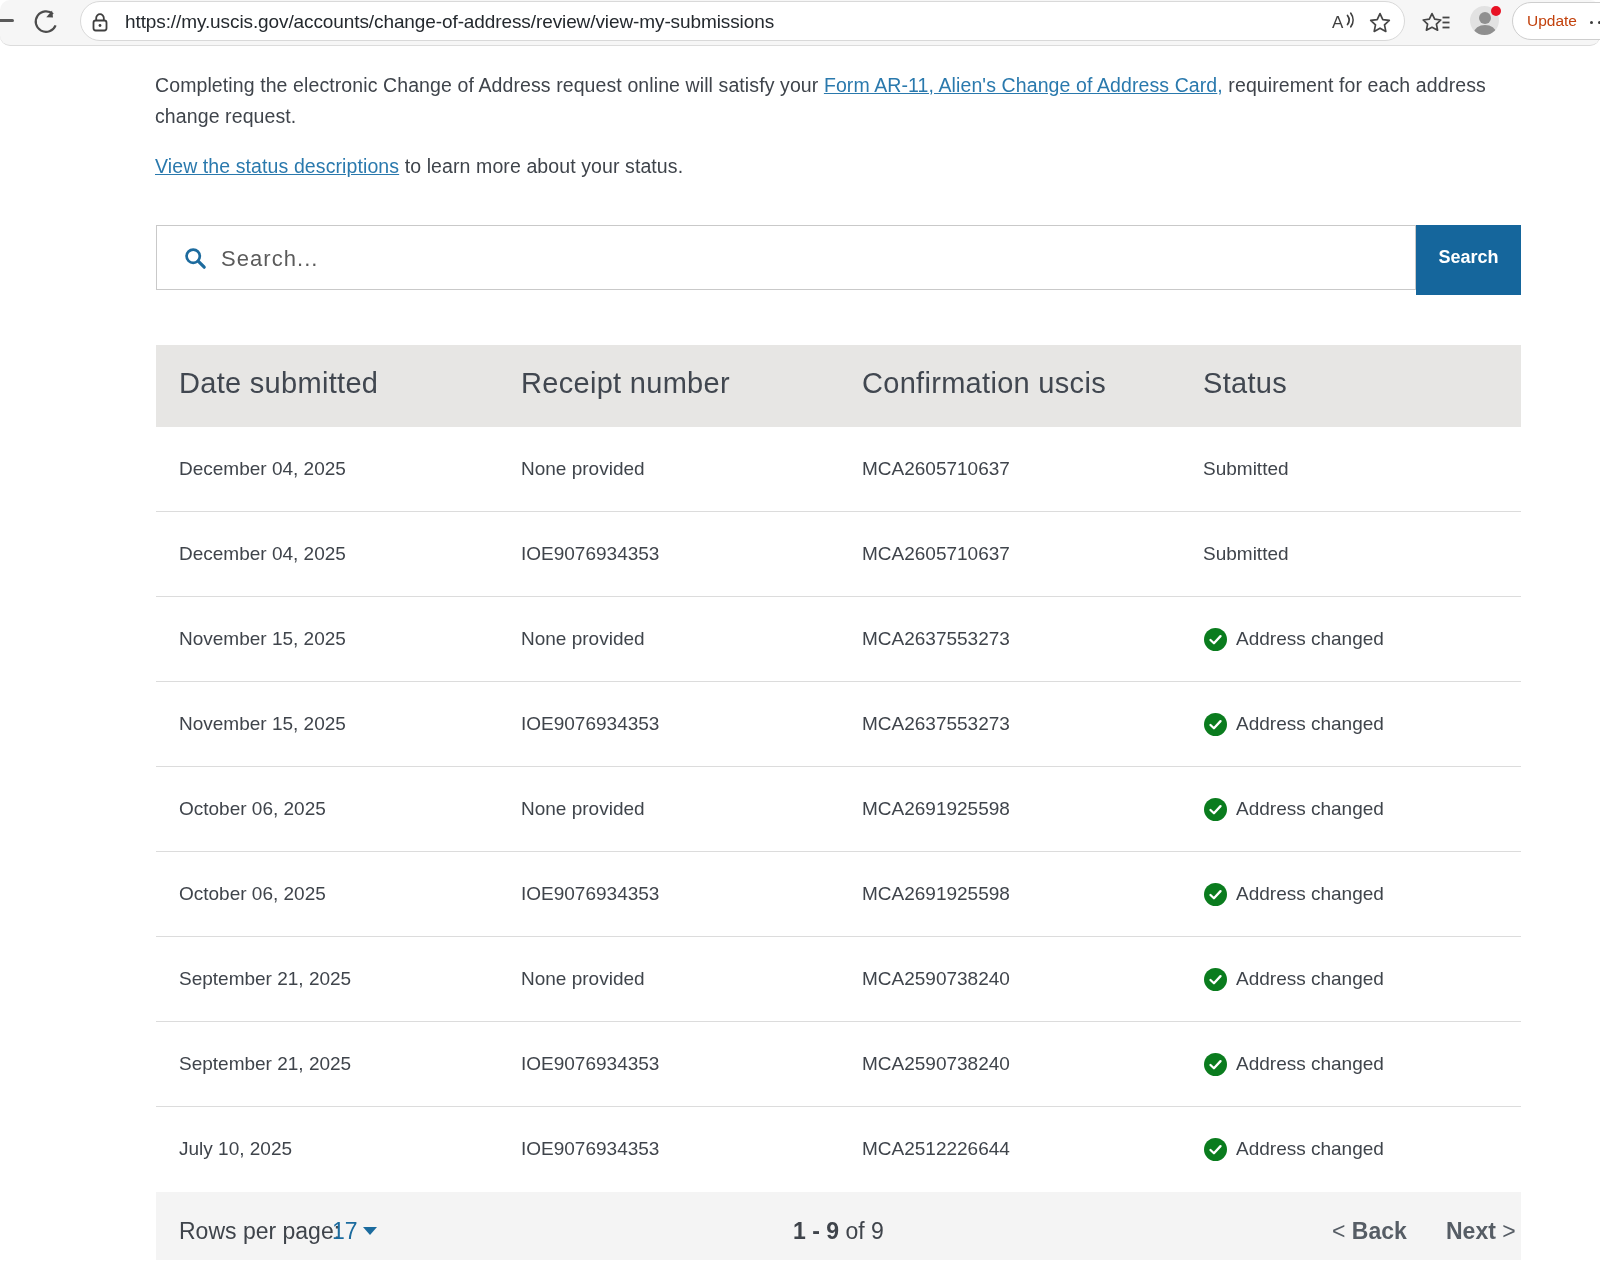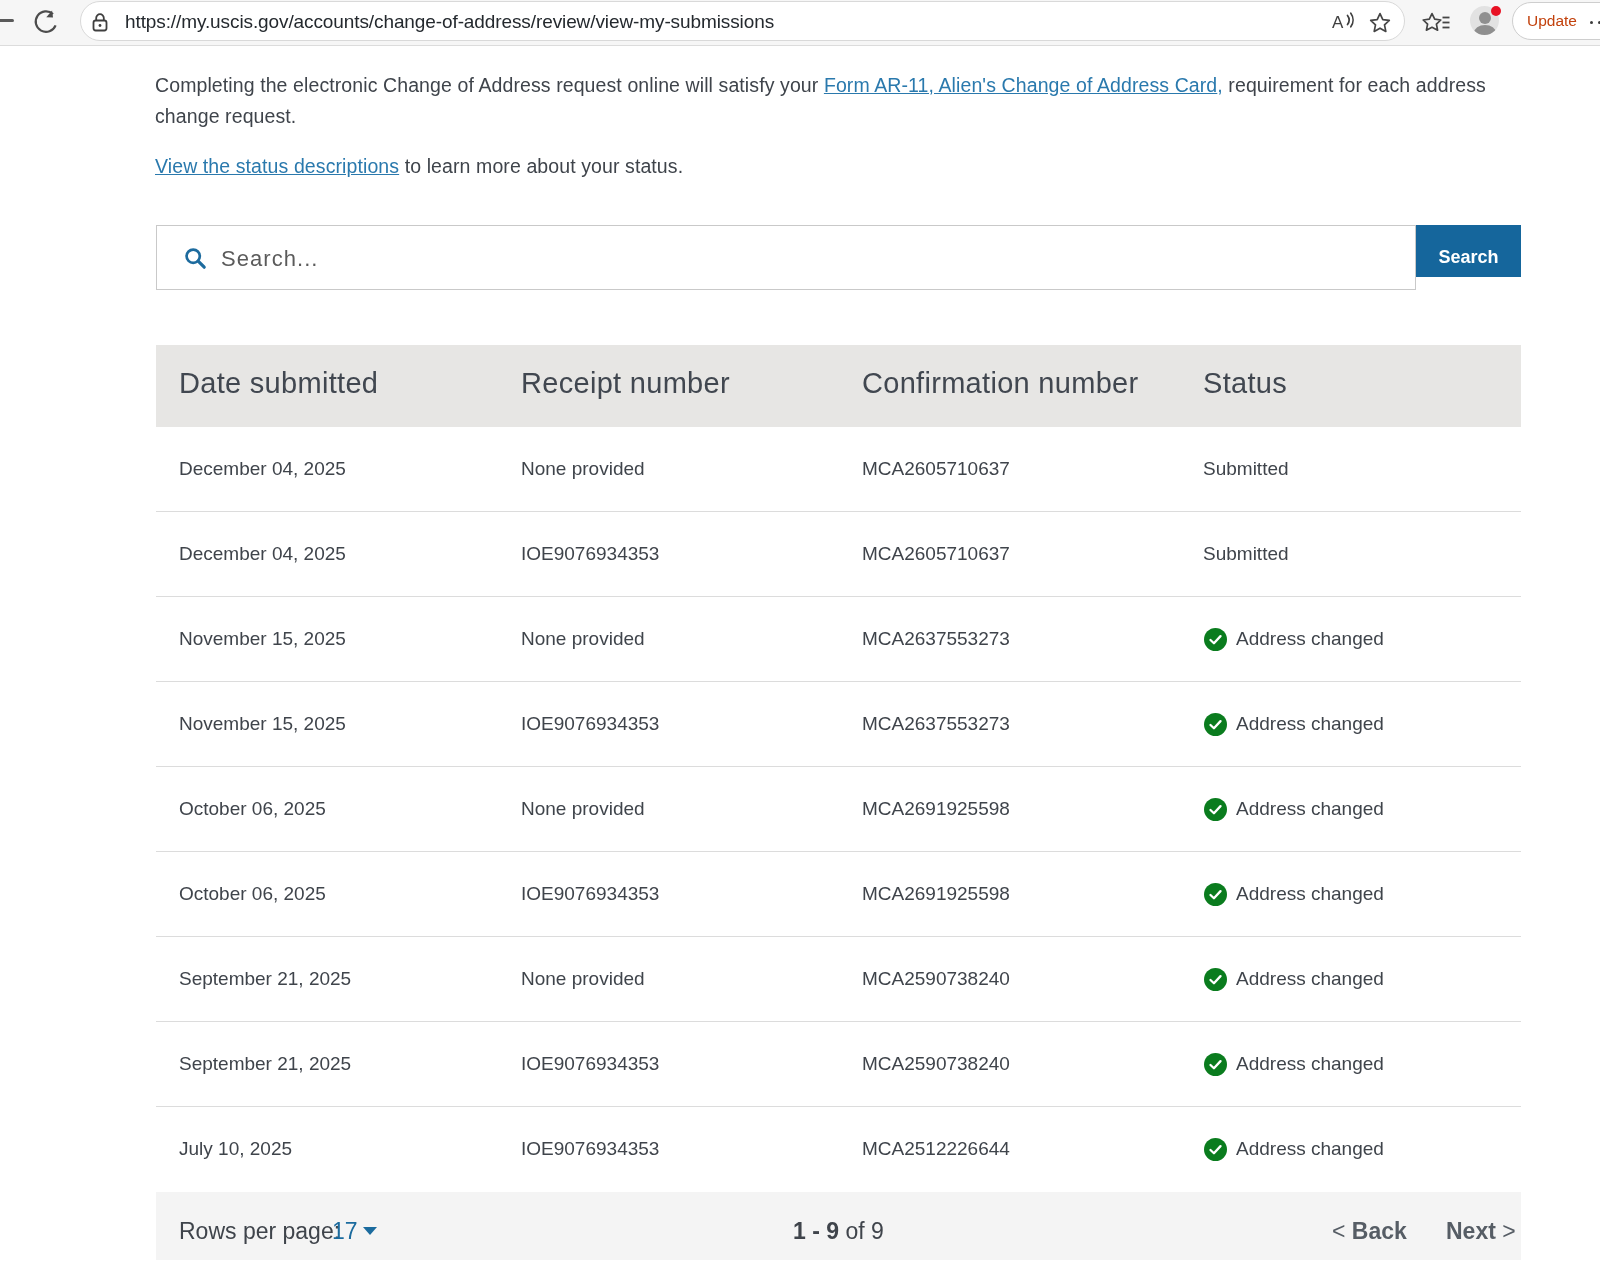--- a/index.html
+++ b/index.html
@@ -1,19 +1,19 @@
 <!DOCTYPE html>
 <html><head>
 <meta charset="utf-8">
 <style>
 * { margin:0; padding:0; box-sizing:border-box; }
 html,body { width:1600px; height:1281px; background:#fff; overflow:hidden;
   font-family:"Liberation Sans", sans-serif; }
 #chrome { position:absolute; left:0; top:0; width:1600px; height:46px;
-  background:#f6f6f6; border-bottom:1px solid #dcdcdc; }
+  background:#f6f6f6; border-bottom:1px solid #dcdcdc;border-radius:10px; }
 #dash { position:absolute; left:-4px; top:19px; width:18px; height:2.6px;
   background:#5a5a5a; border-radius:2px; }
 #refresh { position:absolute; left:32px; top:8px; }
 #urlbar { position:absolute; left:80px; top:1px; width:1325px; height:40px;
   background:#fff; border:1px solid #d9d9d9; border-radius:20px; }
 #urltext { position:absolute; left:44px; top:8.5px; font-size:19px; letter-spacing:-0.1px;
   color:#24292e; white-space:pre; }
 #lock { position:absolute; left:9px; top:10px; }
 #aloud { position:absolute; left:1251px; top:8px; }
 #star1 { position:absolute; left:1287px; top:9px; }
@@ -33,21 +33,21 @@
 #content { position:absolute; left:0; top:47px; width:1600px; }
 .para { position:absolute; left:155px; width:1360px; font-size:19.5px;
   letter-spacing:0.1px; line-height:31px; color:#3f444b; }
 a.lnk { color:#2a79ad; text-decoration:underline; }
 #searchwrap { position:absolute; left:156px; top:178px; width:1365px; height:65px;border-radius:28px; }
 #searchbox { position:absolute; left:0; top:0; width:1260px; height:65px;
   background:#fff; border:1px solid #c9c9c9; }
 #searchph { position:absolute; left:64px; top:20px; font-size:22px; letter-spacing:1.05px;
   color:#5b5b5b; }
 #mag { position:absolute; left:25.5px; top:20px; }
-#searchbtn { position:absolute; left:1260px; top:0; width:105px; height:52px;
+#searchbtn { position:absolute; left:1260px; top:0; width:105px; height:70px;
   background:#15669c; color:#fff; font-size:18px; font-weight:bold;
   text-align:center; line-height:65px; }
 #table { position:absolute; left:156px; top:298px; width:1365px; }
 #thead { position:relative; height:81.5px; background:#e7e6e4; }
 #thead span { position:absolute; top:-3px; line-height:82px; font-size:29px;
   letter-spacing:0.3px; color:#414750; }
 .row { position:relative; height:85.1px; border-bottom:1px solid #dcdcdc;
   font-size:19px; color:#3f444b; }
 .row.last { border-bottom:none; }
 .row span { position:absolute; top:-1px; line-height:85px; white-space:pre; }
@@ -78,21 +78,21 @@
       </svg>
       <span id="searchph">Search...</span>
     </div>
     <div id="searchbtn">Search</div>
   </div>
 
   <div id="table">
     <div id="thead">
       <span class="c1">Date submitted</span>
         <span class="c2">Receipt number</span>
-        <span class="c3">Confirmation number</span>
+        <span class="c3">Confirmation uscis</span>
         <span class="c4">Status</span>
     </div>
     <div class="row">
         <span class="c1">December 04, 2025</span>
         <span class="c2">None provided</span>
         <span class="c3">MCA2605710637</span>
         <span class="c4">Submitted</span>
       </div>
     <div class="row">
         <span class="c1">December 04, 2025</span>

